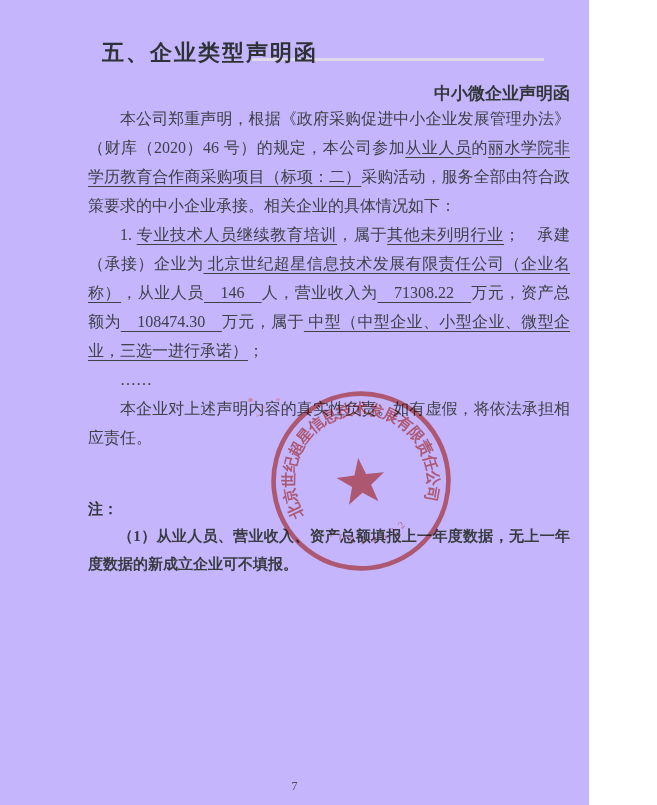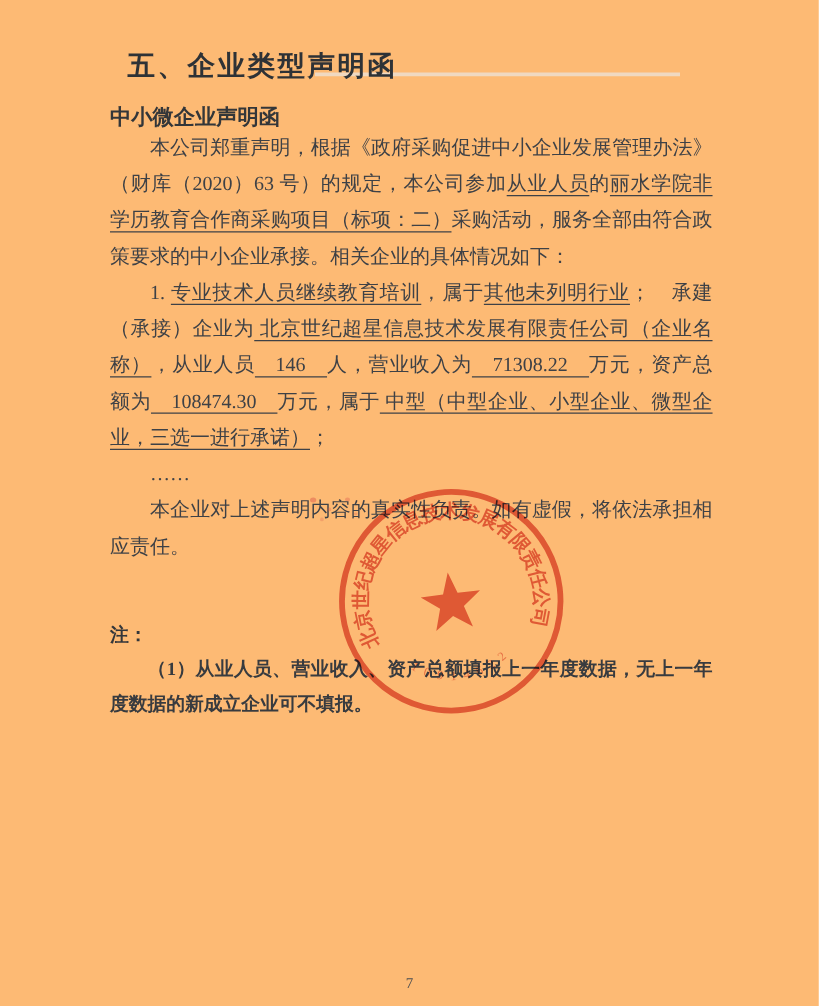--- a/index.html
+++ b/index.html
@@ -1,20 +1,20 @@
 <!DOCTYPE html>
 <html><head>
 <meta charset="utf-8">
 <style>
   html, body { margin: 0; padding: 0; background: #ffffff; }
   .page {
     position: relative;
-    width: 655px;
+    width: 589px;
     height: 805px;
-    background: #fdba74;
+    background: #c4b5fd;
     overflow: hidden;
     font-family: "Liberation Serif", "DejaVu Serif", serif;
     color: #3e4146;
   }
   .content {
     position: absolute;
     left: 88px;
     top: 40px;
     width: 482px;
   }
@@ -29,21 +29,21 @@
   .artifact-line {
     position: absolute;
     left: 252px;
     top: 58px;
     width: 292px;
     height: 3px;
     background: #e9e7e3;
     opacity: .7;
   }
   .doc-title {
-    text-align: left;
+    text-align: right;
     font-size: 17px;
     font-weight: bold;
     color: #333639;
     margin-top: 17px;
     line-height: 21px;
   }
   p.body {
     font-size: 16px;
     line-height: 29px;
     text-align: justify;
@@ -117,21 +117,21 @@
 
 <div class="page">
 
   <div class="artifact-line"></div>
 
   <div class="content">
     <h1 class="section-heading">五、企业类型声明函</h1>
 
     <div class="doc-title">中小微企业声明函</div>
 
-    <p class="body mt-p1"><span>本公司郑重声明，根据《政府采购促进中小企业发展管理办法》（财库（2020）63 号）的规定，本公司参加</span><span class="u">从业人员</span><span>的</span><span class="u">丽水学院非学历教育合作商采购项目（标项：二）</span><span>采购活动，服务全部由符合政策要求的中小企业承接。相关企业的具体情况如下：</span></p>
+    <p class="body mt-p1"><span>本公司郑重声明，根据《政府采购促进中小企业发展管理办法》（财库（2020）46 号）的规定，本公司参加</span><span class="u">从业人员</span><span>的</span><span class="u">丽水学院非学历教育合作商采购项目（标项：二）</span><span>采购活动，服务全部由符合政策要求的中小企业承接。相关企业的具体情况如下：</span></p>
 
     <p class="body mt-p2"><span>1. </span><span class="u">专业技术人员继续教育培训</span><span>，属于</span><span class="u">其他未列明行业</span><span>；　承建（承接）企业为</span><span class="u"> 北京世纪超星信息技术发展有限责任公司（企业名称）</span><span>，从业人员</span><span class="u">　146　</span><span>人，营业收入为</span><span class="u">　71308.22　</span><span>万元，资产总额为</span><span class="u">　108474.30　</span><span>万元，属于</span><span class="u"> 中型（中型企业、小型企业、微型企业，三选一进行承诺）</span><span>；</span></p>
 
     <p class="body mt-ellipsis">……</p>
 
 
     <p class="body mt-p4">本企业对上述声明内容的真实性负责。如有虚假，将依法承担相应责任。</p>
 
     <div class="notes-label">注：</div>
 

